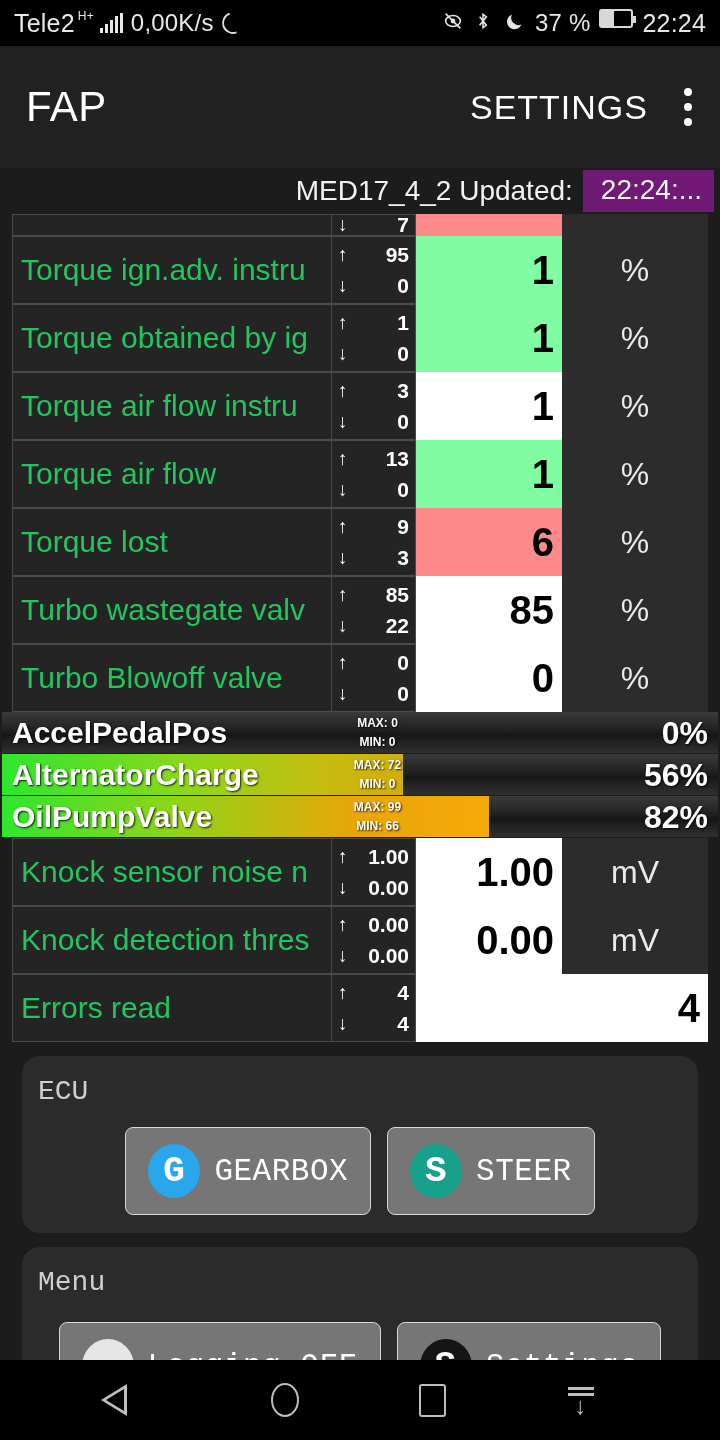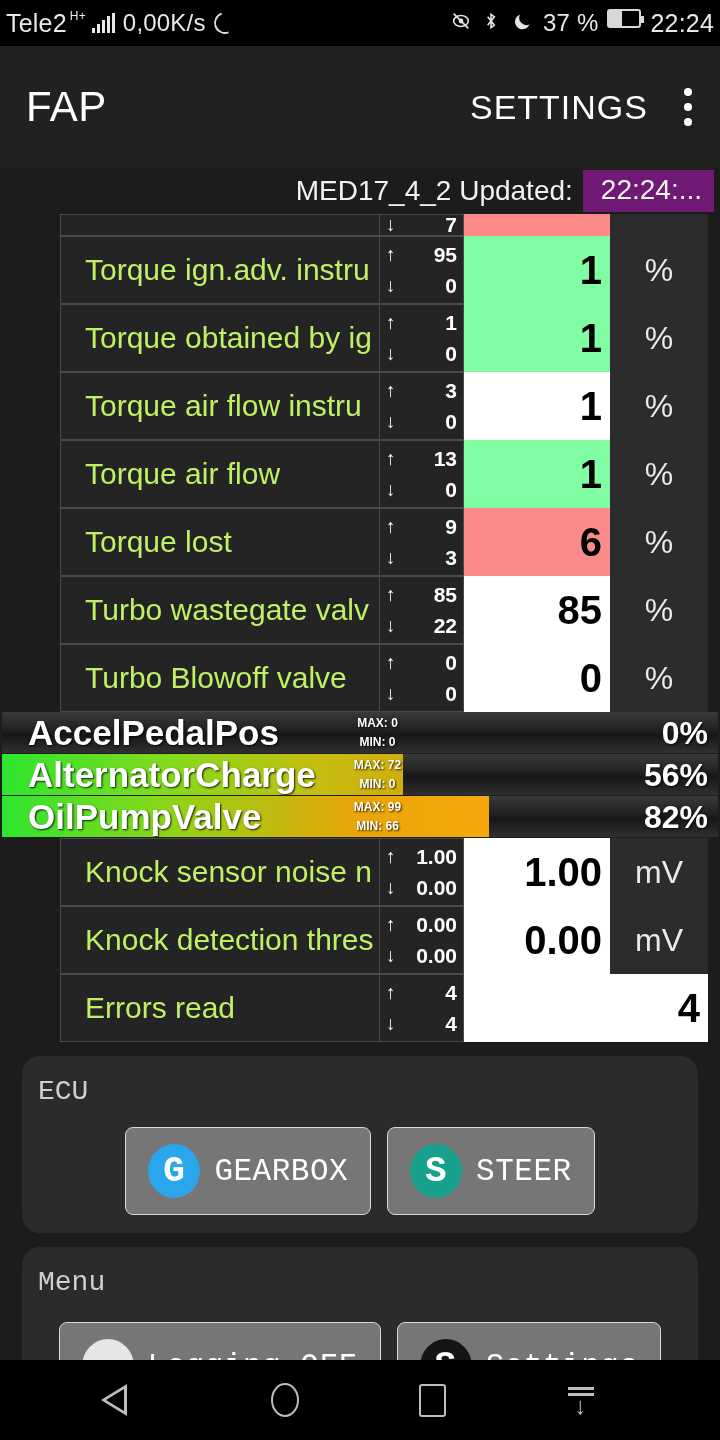--- a/index.html
+++ b/index.html
@@ -7,21 +7,21 @@
     width: 720px; height: 1440px;
     background: #000;
     font-family: "Liberation Sans", sans-serif;
     overflow: hidden;
   }
   #app { position: relative; width: 720px; height: 1440px; background: #1c1c1c; }
 
   
   .statusbar {
     height: 46px; background: #000; color: #e8e8e8;
-    display: flex; align-items: center; padding: 0 6px;
+    display: flex; align-items: center; padding: 0 14px;
     font-size: 25px; letter-spacing: .2px; gap: 44px;
   }
   .sb-left { display: flex; align-items: center; gap: 8px; }
   .sb-right { margin-left: auto; display: flex; align-items: flex-start; gap: 9px; }
   .carrier { font-size: 25px; }
   .hplus { font-size: 12px; line-height: 1; position: relative; top: -7px; margin-left: -5px; }
   .bars { display: inline-flex; align-items: flex-end; gap: 2px; height: 20px; margin-left: -2px;}
   .bars i { display: block; width: 3px; background: #e8e8e8; }
   .bars i:nth-child(1){height:5px}
   .bars i:nth-child(2){height:9px}
@@ -56,22 +56,22 @@
   }
   .updatebar .u-label { margin-right: 10px; }
   .updatebar .u-time { background: #701a75; padding: 4px 12px 6px 18px; font-size: 28px; }
 
   
   .tablewrap { background: #1c1c1c; }
   .row { display: flex; align-items: stretch; height: 68px; padding: 0 12px; position: relative; }
   .row.clipped { height: 22px; overflow: hidden; padding-top: 0; }
   .cell-label {
     flex: 0 0 320px; background: #242424; border: 1px solid #4a4a4a;
-    display: flex; align-items: center; padding-left: 24px; overflow: hidden;
-    color: #bef264; font-size: 30px; white-space: nowrap; margin-left: 48px;
+    display: flex; align-items: center; padding-left: 8px; overflow: hidden;
+    color: #22c55e; font-size: 30px; white-space: nowrap;
   }
   .cell-minmax {
     flex: 0 0 84px; background: #242424; border: 1px solid #4a4a4a; border-left: none;
     display: flex; flex-direction: column; justify-content: center;
     color: #fff; font-size: 21px; font-weight: bold; padding: 2px 6px; overflow: hidden;
   }
   .mm { display: flex; align-items: center; height: 50%; }
   .mm .arr { flex: 0 0 auto; font-size: 19px; font-weight: normal; }
   .mm .num { flex: 1; text-align: right; white-space: nowrap; overflow: hidden; }
   .cell-value {
@@ -92,21 +92,21 @@
     background: linear-gradient(to bottom,#3a3a3a 0%,#202020 45%,#161616 55%,#303030 100%);
     overflow: hidden;
   }
   .gauge .fill {
     position: absolute; left: 0; top: 0; bottom: 0;
   }
   .gauge .g-name, .gauge .g-mm, .gauge .g-val {
     position: absolute; color: #fff; text-shadow: 1px 1px 2px rgba(0,0,0,.85);
     font-weight: bold;
   }
-  .gauge .g-name { left: 10px; top: 50%; transform: translateY(-50%); font-size: 35px; margin-left: 16px; }
+  .gauge .g-name { left: 10px; top: 50%; transform: translateY(-50%); font-size: 30px; }
   .gauge .g-mm {
     left: 318px; top: 50%; transform: translateY(-50%);
     font-size: 12px; line-height: 19px; text-align: center; width: 115px;
   }
   .gauge .g-val { right: 10px; top: 50%; transform: translateY(-50%); font-size: 32px; }
 
   
   .card {
     margin: 14px 22px 0 22px; background: #2b2b2b; border-radius: 18px; padding: 14px 0 18px 0; font-family: Liberation Mono, monospace;
   }

